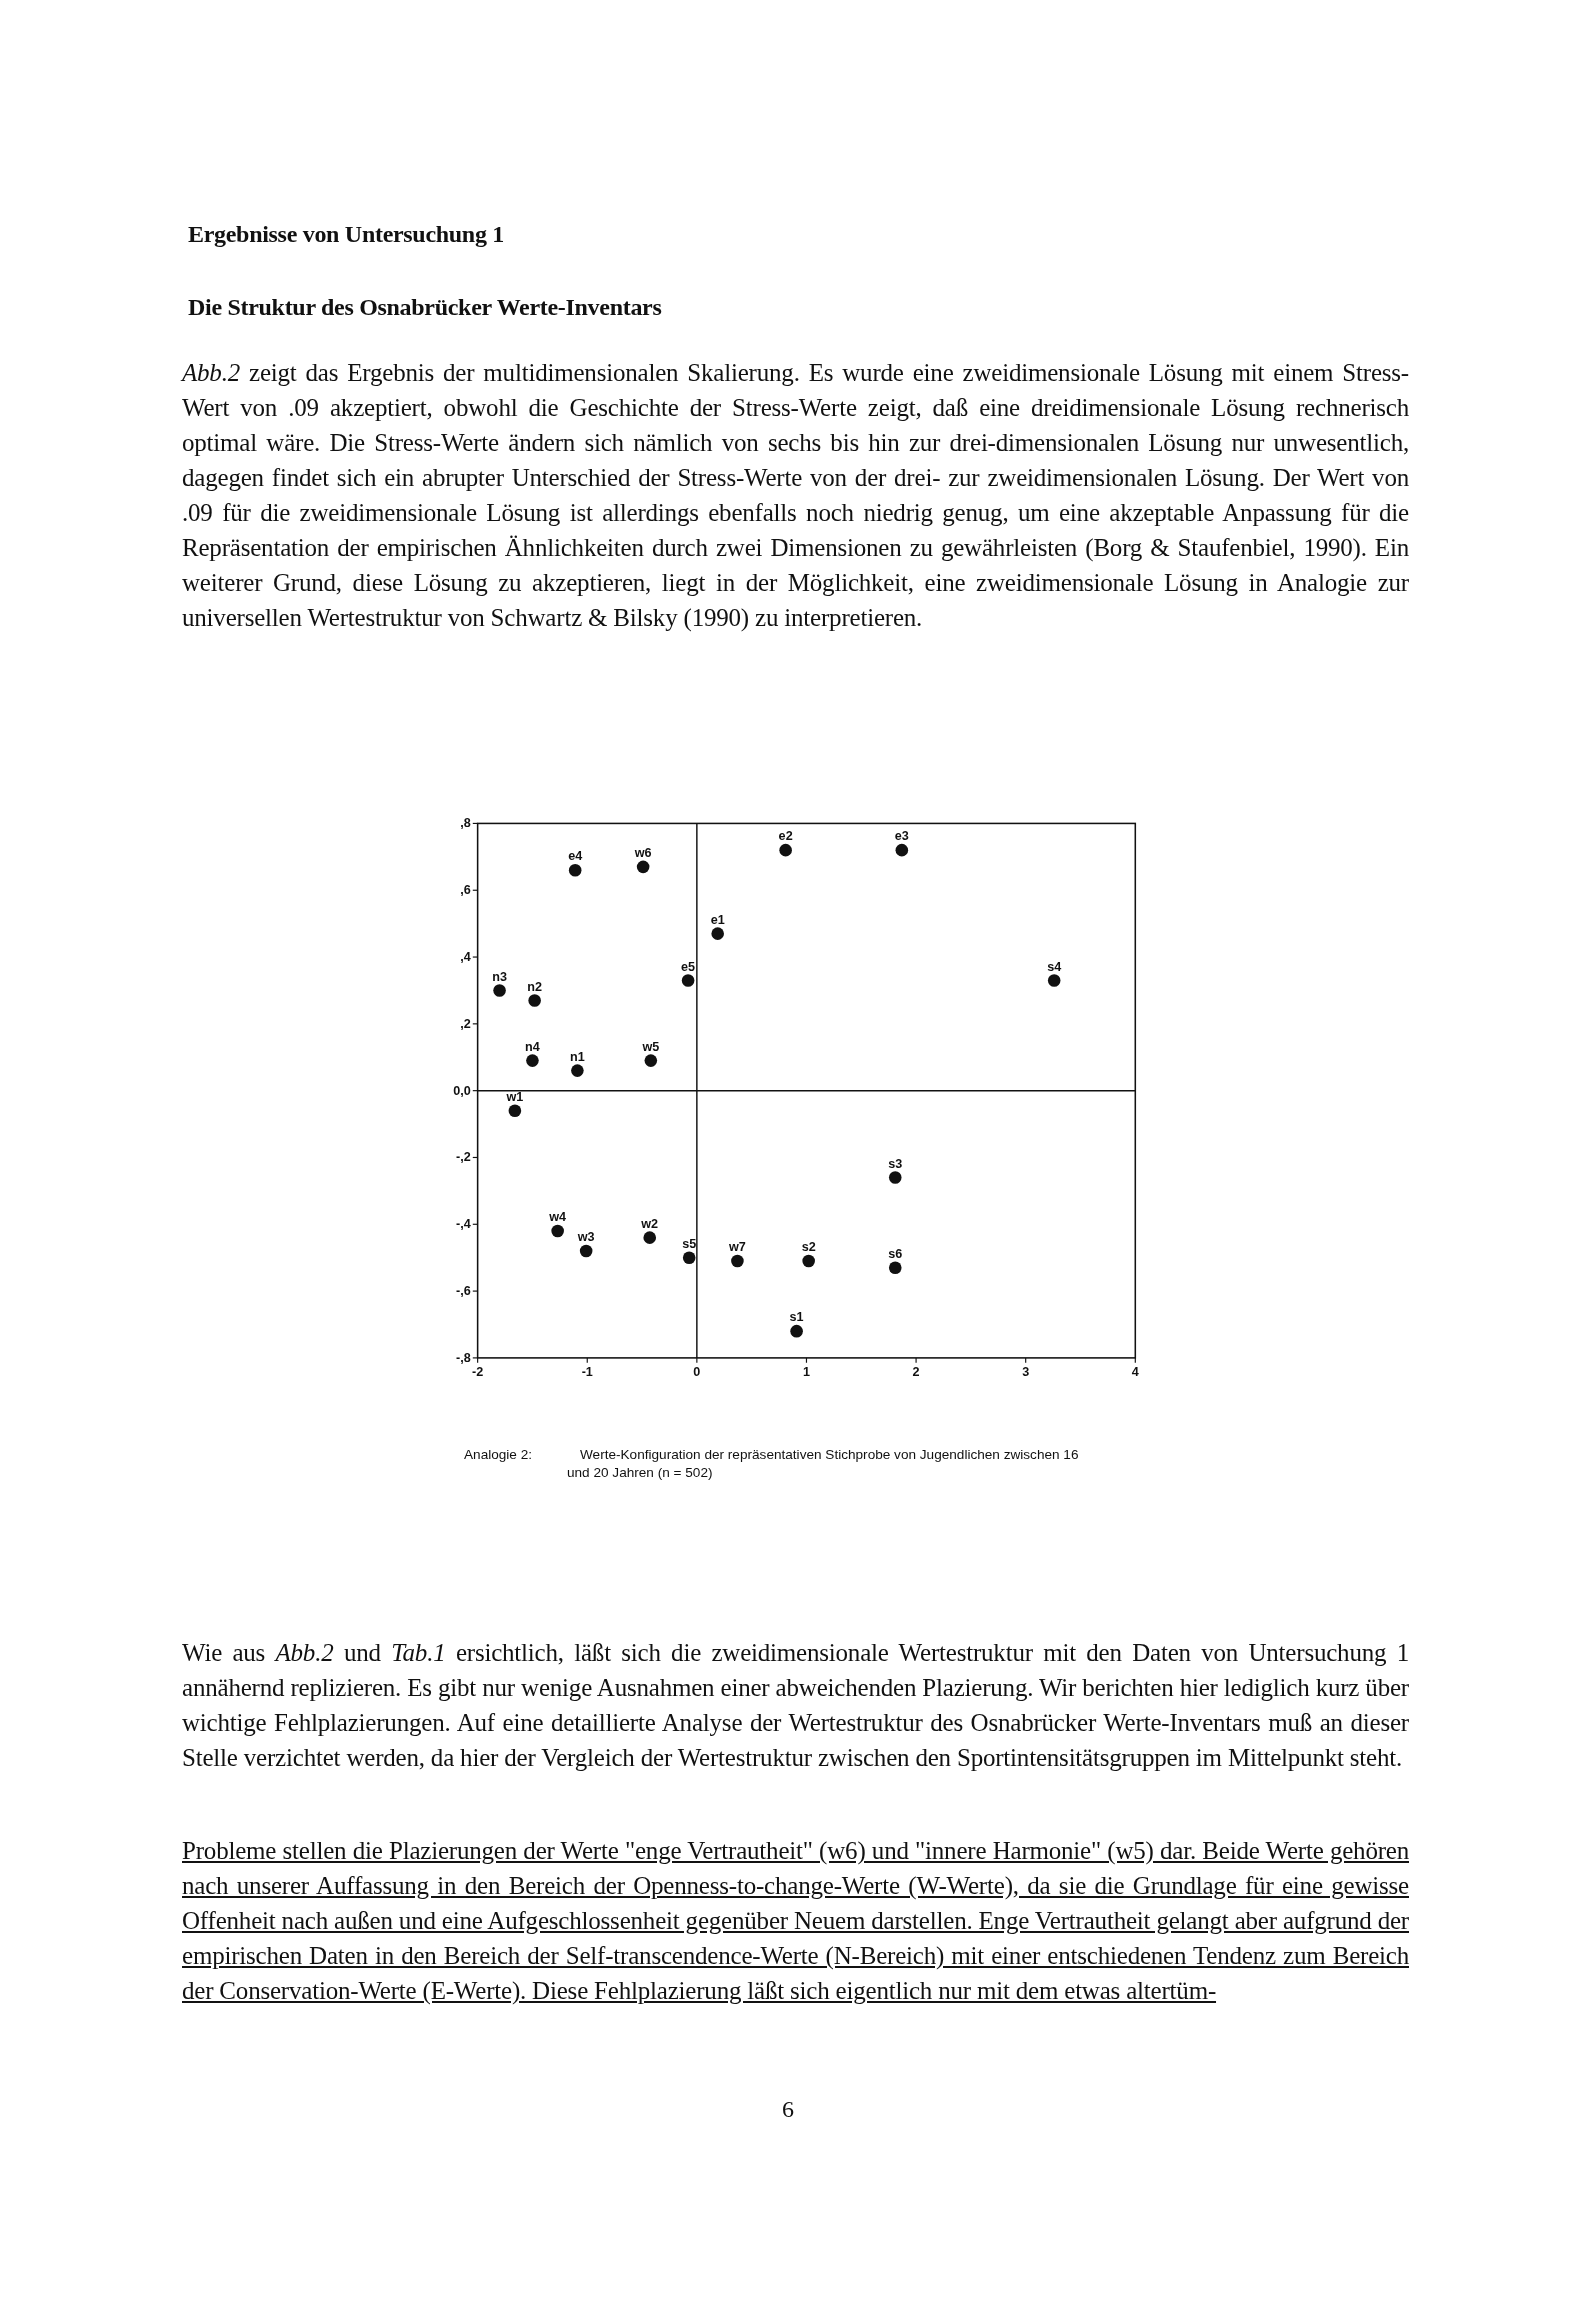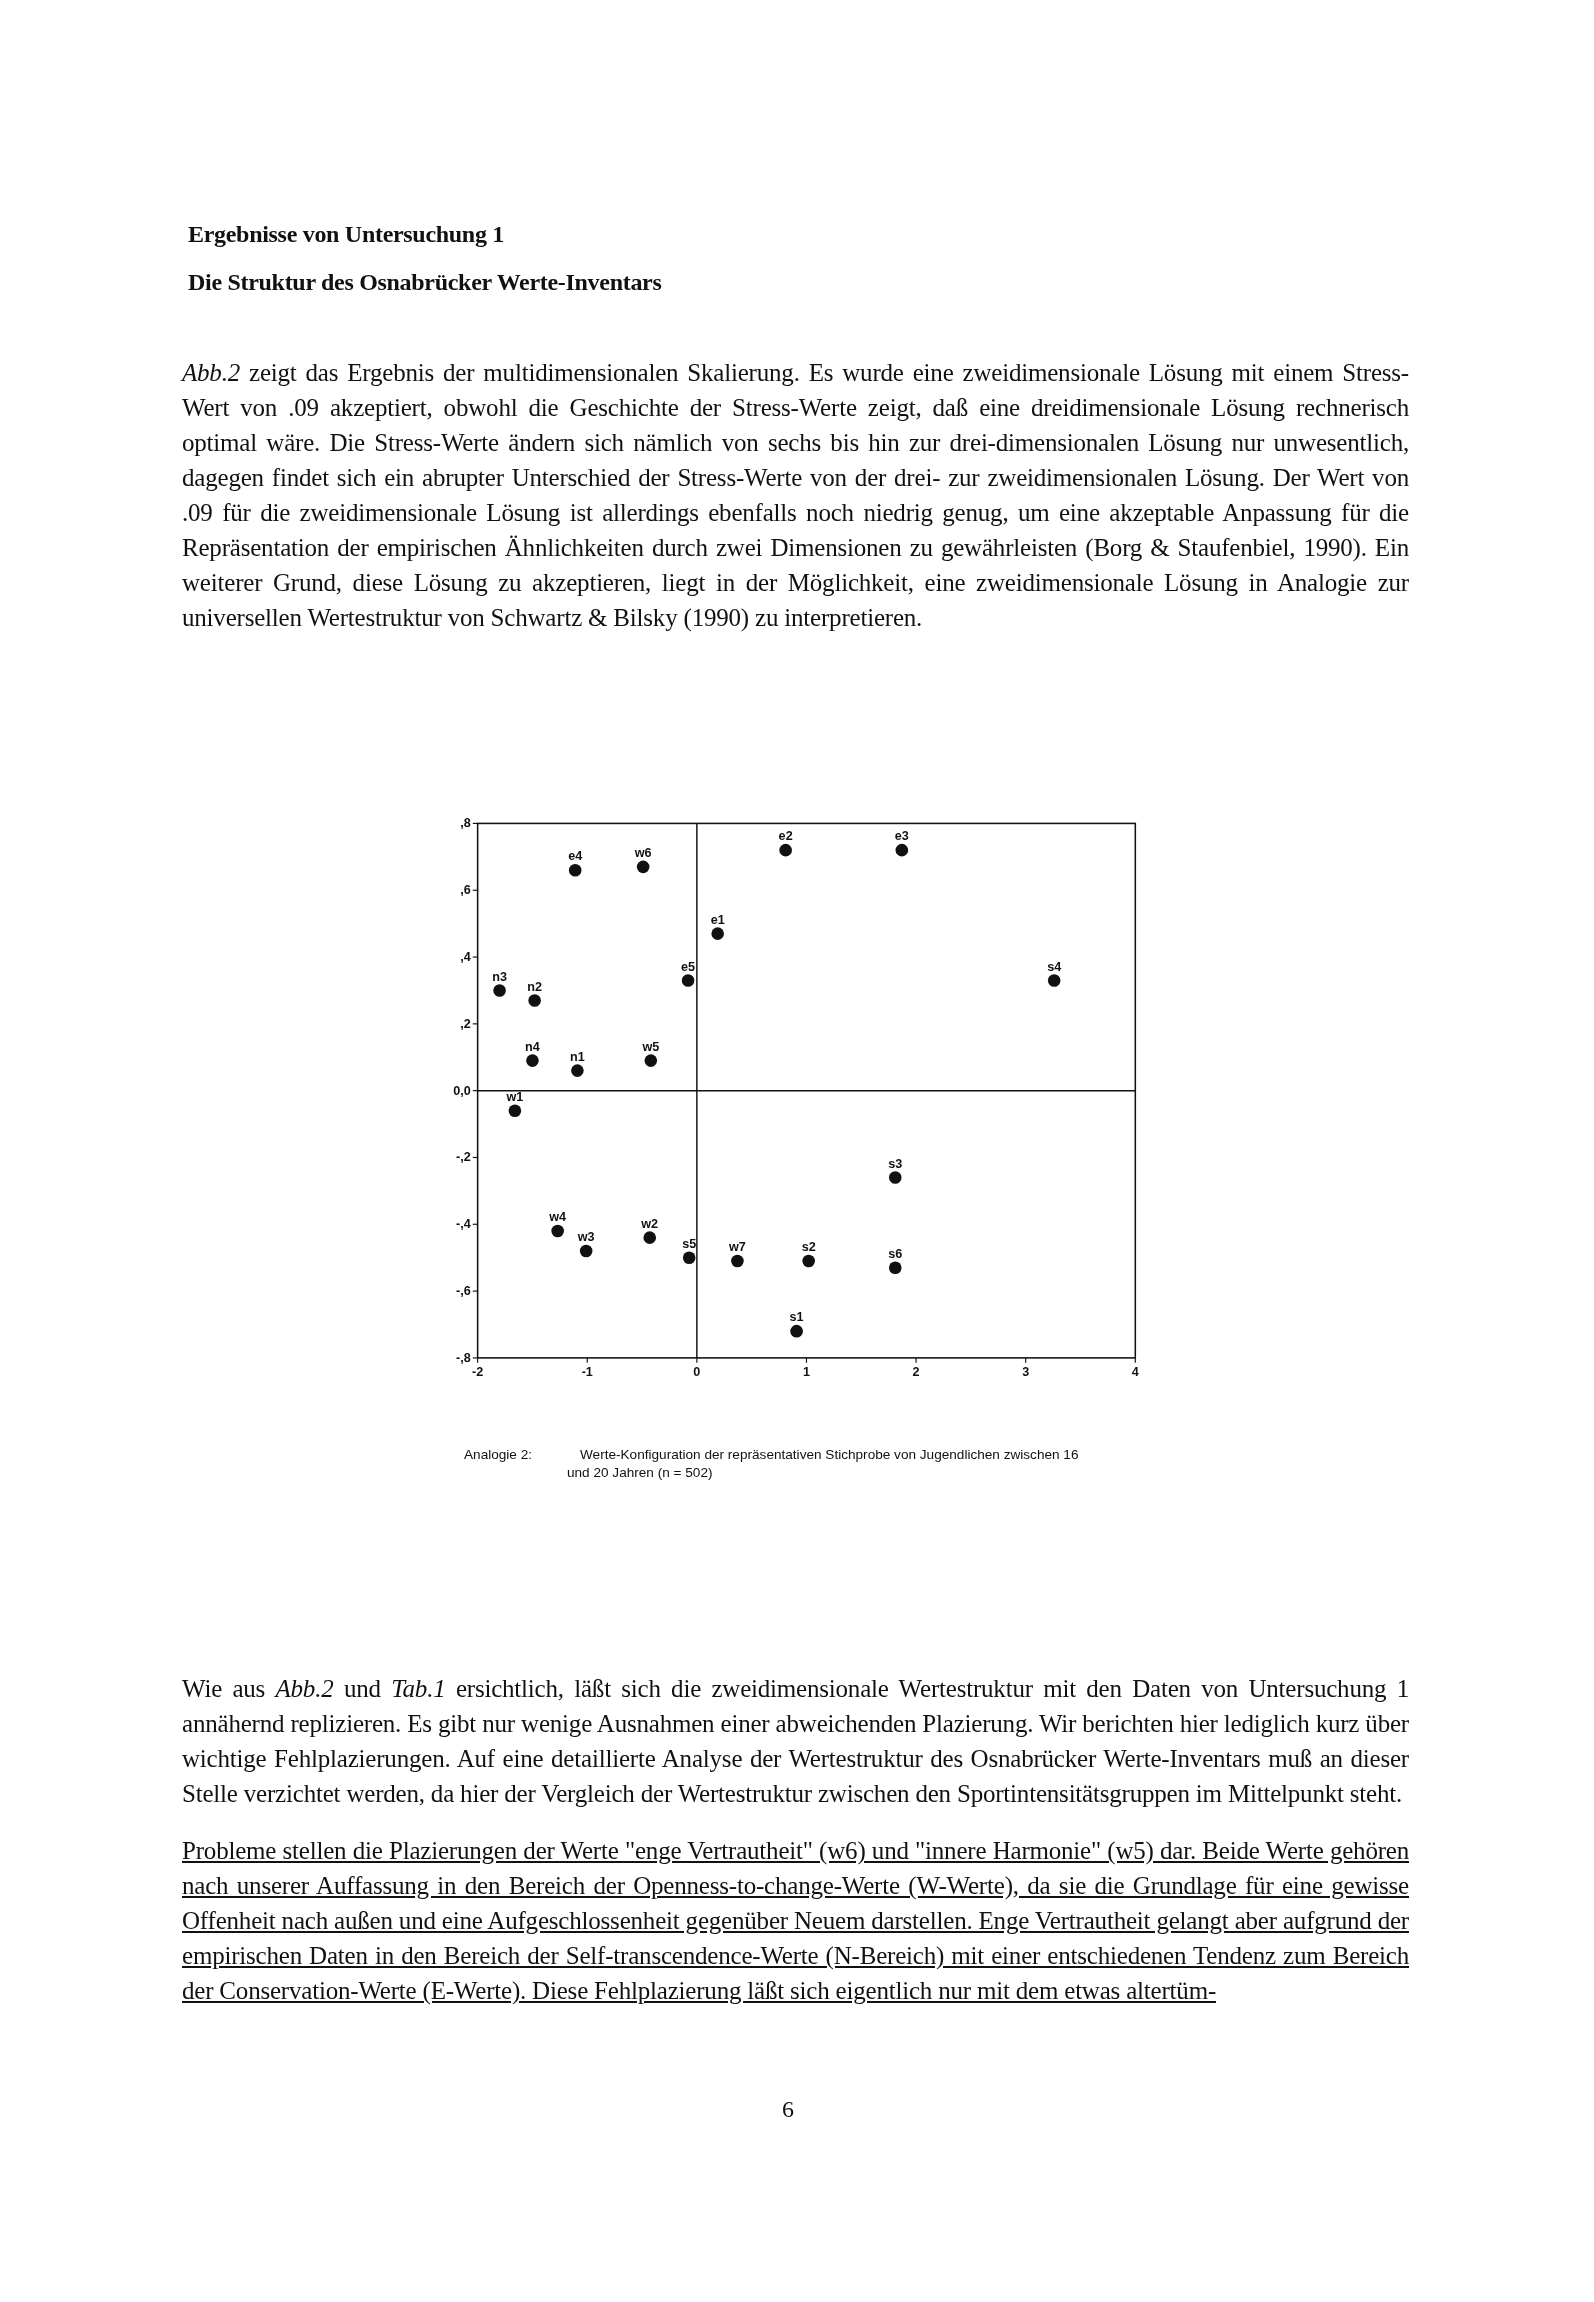--- a/index.html
+++ b/index.html
@@ -5,28 +5,28 @@
   html, body { margin: 0; padding: 0; background: #ffffff; }
   body {
     width: 1594px; height: 2303px; position: relative; overflow: hidden;
     font-family: "Liberation Serif", "DejaVu Serif", serif; color: #111;
   }
   .heading {
     position: absolute; left: 188px; font-weight: bold; font-size: 24px;
     letter-spacing: -0.3px;
   }
   #h1 { top: 221px; }
-  #h2 { top: 269px; }
+  #h2 { top: 294px; }
   .para {
     position: absolute; left: 182px; width: 1227px; font-size: 25px;
     line-height: 35px; text-align: justify; letter-spacing: -0.2px;
   }
   .para em { }
   #p1 { top: 355px; }
-  #p2 { top: 1635px; margin-top: 36px; }
+  #p2 { top: 1635px; }
   #p3 { top: 1833px; text-decoration: underline; }
   #figure {
     position: absolute; left: 427px; top: 805px; width: 757px; height: 582px;
   }
   #figure svg { position: absolute; left: 0; top: 0; }
   .tick-label { font-family: "Liberation Sans", "DejaVu Sans", sans-serif; font-weight: bold; font-size: 13px; fill: #111; }
   .pt-label { font-family: "Liberation Sans", "DejaVu Sans", sans-serif; font-weight: bold; font-size: 13px; fill: #111; }
   #caption {
     position: absolute; left: 464px; top: 1446px; width: 699px;
     font-size: 13.6px; line-height: 17.5px; font-family: "Liberation Sans Narrow", "Liberation Sans", sans-serif;

